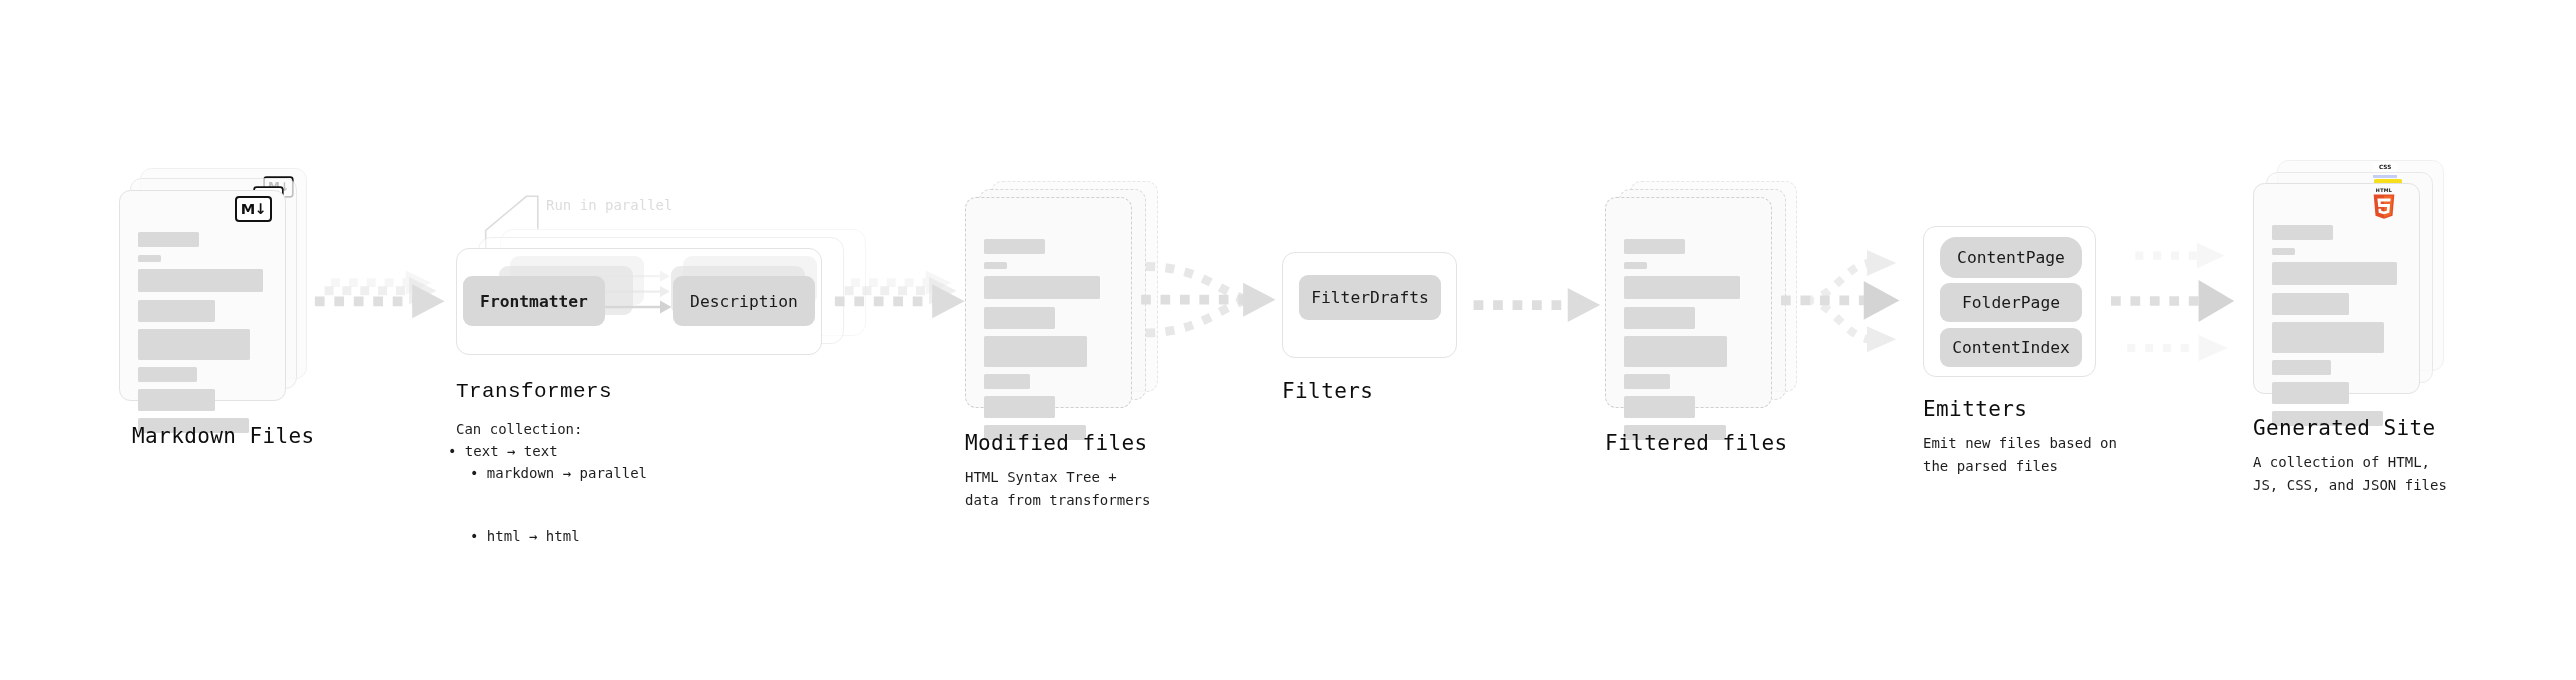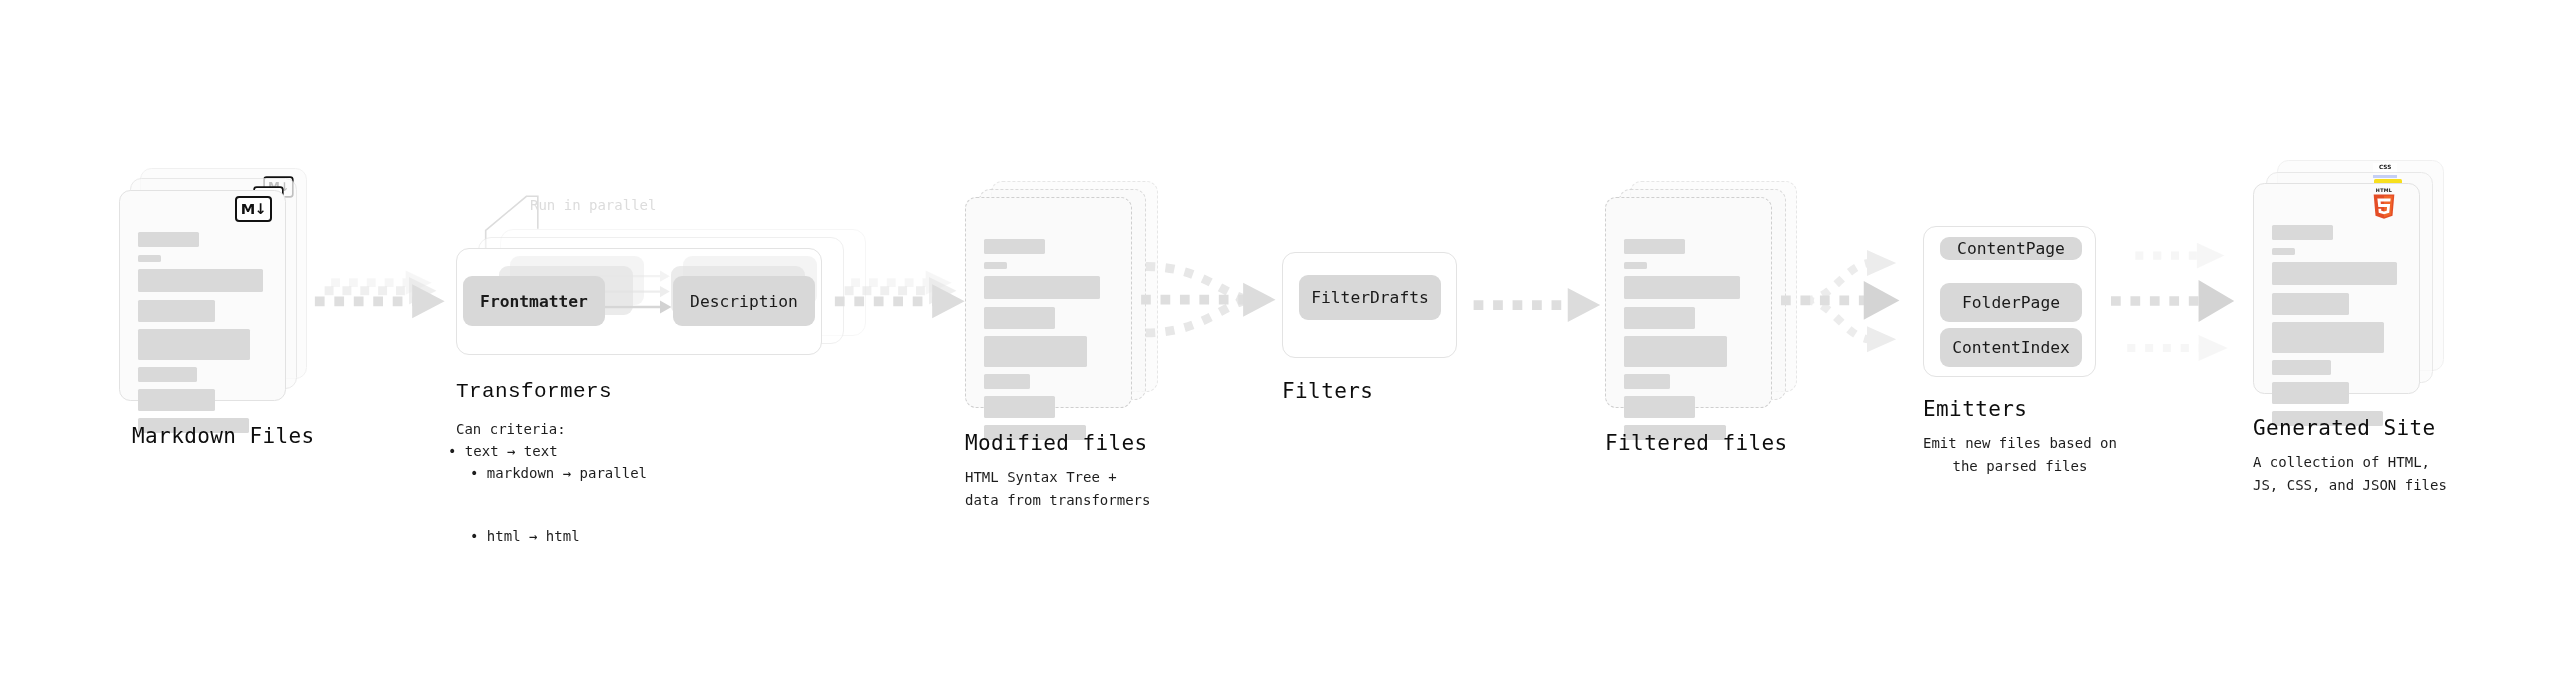--- a/index.html
+++ b/index.html
@@ -104,21 +104,21 @@
     <g>
       <line x1="6" y1="41" x2="128" y2="41" stroke="#dedede" stroke-width="12" stroke-dasharray="12 12"></line>
       <polygon points="126,20 166,41 126,62" fill="#dcdcdc"></polygon>
     </g>
   </svg>
 
   <div>
     <svg style="left:484px;top:193px;" width="106" height="57" viewBox="0 0 130 70">
       <path d="M2 68 L2 46 L52 4 L66 4 L66 44" fill="none" stroke="#dcdcdc" stroke-width="2"></path>
     </svg>
-    <div class="note" style="left:530px;top:197px;">Run in parallel</div>
+    <div class="note" style="left:546px;top:197px;">Run in parallel</div>
 
     <div class="panel l3" style="left:500px;top:229px;width:366px;height:107px;"></div>
     <div class="panel l2" style="left:478px;top:237px;width:366px;height:107px;"></div>
     <div class="panel" style="left:456px;top:248px;width:366px;height:107px;"></div>
 
     <div class="chip l3" style="left:510px;top:256px;width:134px;height:49px;"></div>
     <div class="chip l3" style="left:683px;top:256px;width:134px;height:49px;"></div>
     <div class="chip l2" style="left:499px;top:266px;width:134px;height:49px;"></div>
     <div class="chip l2" style="left:671px;top:266px;width:134px;height:49px;"></div>
 
@@ -134,21 +134,21 @@
       <g>
         <line x1="0" y1="48" x2="86" y2="48" stroke="#d6d6d6" stroke-width="3"></line>
         <polygon points="86,40 100,48 86,56" fill="#d2d2d2"></polygon>
       </g>
     </svg>
 
     <div class="chip" style="left:463px;top:276px;width:142px;height:50px;font-weight:bold;">Frontmatter</div>
     <div class="chip" style="left:673px;top:276px;width:142px;height:50px;">Description</div>
   </div>
   <div class="title" style="left:456px;top:380px;font-family:Liberation Mono, monospace;">Transformers</div>
-  <div class="sub" style="left:456px;top:418px;">Can criteria:</div>
+  <div class="sub" style="left:456px;top:418px;">Can collection:</div>
   <div class="bullets" style="left:448px;top:439px;">• text → text</div>
   <div class="bullets" style="left:470px;top:461px;">• markdown → parallel</div>
   <div class="bullets" style="left:470px;top:483px;margin-top:41px;">• html → html</div>
 
   <svg style="left:830px;top:268px;" width="146" height="65" viewBox="0 0 180 80">
     <g opacity="0.35">
       <line x1="26" y1="18" x2="120" y2="18" stroke="#e8e8e8" stroke-width="11" stroke-dasharray="11 11"></line>
       <polygon points="118,3 150,18 118,33" fill="#e8e8e8"></polygon>
     </g>
     <g opacity="0.6">
@@ -218,25 +218,25 @@
   <svg style="left:1781px;top:245px;" width="146" height="114" viewBox="0 0 180 140">
     <path d="M30 68 C62 68 78 26 108 22" fill="none" stroke="#ececec" stroke-width="10" stroke-dasharray="10 12"></path>
     <polygon points="106,6 142,22 106,38" fill="#ececec"></polygon>
     <path d="M30 68 C62 68 78 112 108 116" fill="none" stroke="#ececec" stroke-width="10" stroke-dasharray="10 12"></path>
     <polygon points="106,100 142,116 106,132" fill="#ececec"></polygon>
     <line x1="0" y1="68" x2="104" y2="68" stroke="#dedede" stroke-width="12" stroke-dasharray="12 12"></line>
     <polygon points="102,44 146,68 102,92" fill="#d4d4d4"></polygon>
   </svg>
 
   <div class="panel" style="left:1923px;top:226px;width:173px;height:151px;"></div>
-  <div class="chip" style="left:1940px;top:237px;width:142px;height:23px;">ContentPage</div>
+  <div class="chip" style="left:1940px;top:237px;width:142px;height:41px;border-radius:16px;">ContentPage</div>
   <div class="chip" style="left:1940px;top:283px;width:142px;height:39px;">FolderPage</div>
   <div class="chip" style="left:1940px;top:328px;width:142px;height:39px;">ContentIndex</div>
   <div class="title" style="left:1923px;top:397px;">Emitters</div>
-  <div class="sub" style="left:1923px;top:432px;text-align:center;">Emit new files based on
+  <div class="sub" style="left:1923px;top:432px;">Emit new files based on
 the parsed files</div>
 
   <svg style="left:2111px;top:236px;" width="154" height="130" viewBox="0 0 190 160">
     <g opacity="0.45">
       <line x1="30" y1="24" x2="108" y2="24" stroke="#ececec" stroke-width="10" stroke-dasharray="10 12"></line>
       <polygon points="106,8 140,24 106,40" fill="#ececec"></polygon>
     </g>
     <g>
       <line x1="0" y1="80" x2="110" y2="80" stroke="#dedede" stroke-width="12" stroke-dasharray="12 12"></line>
       <polygon points="108,54 152,80 108,106" fill="#d4d4d4"></polygon>

